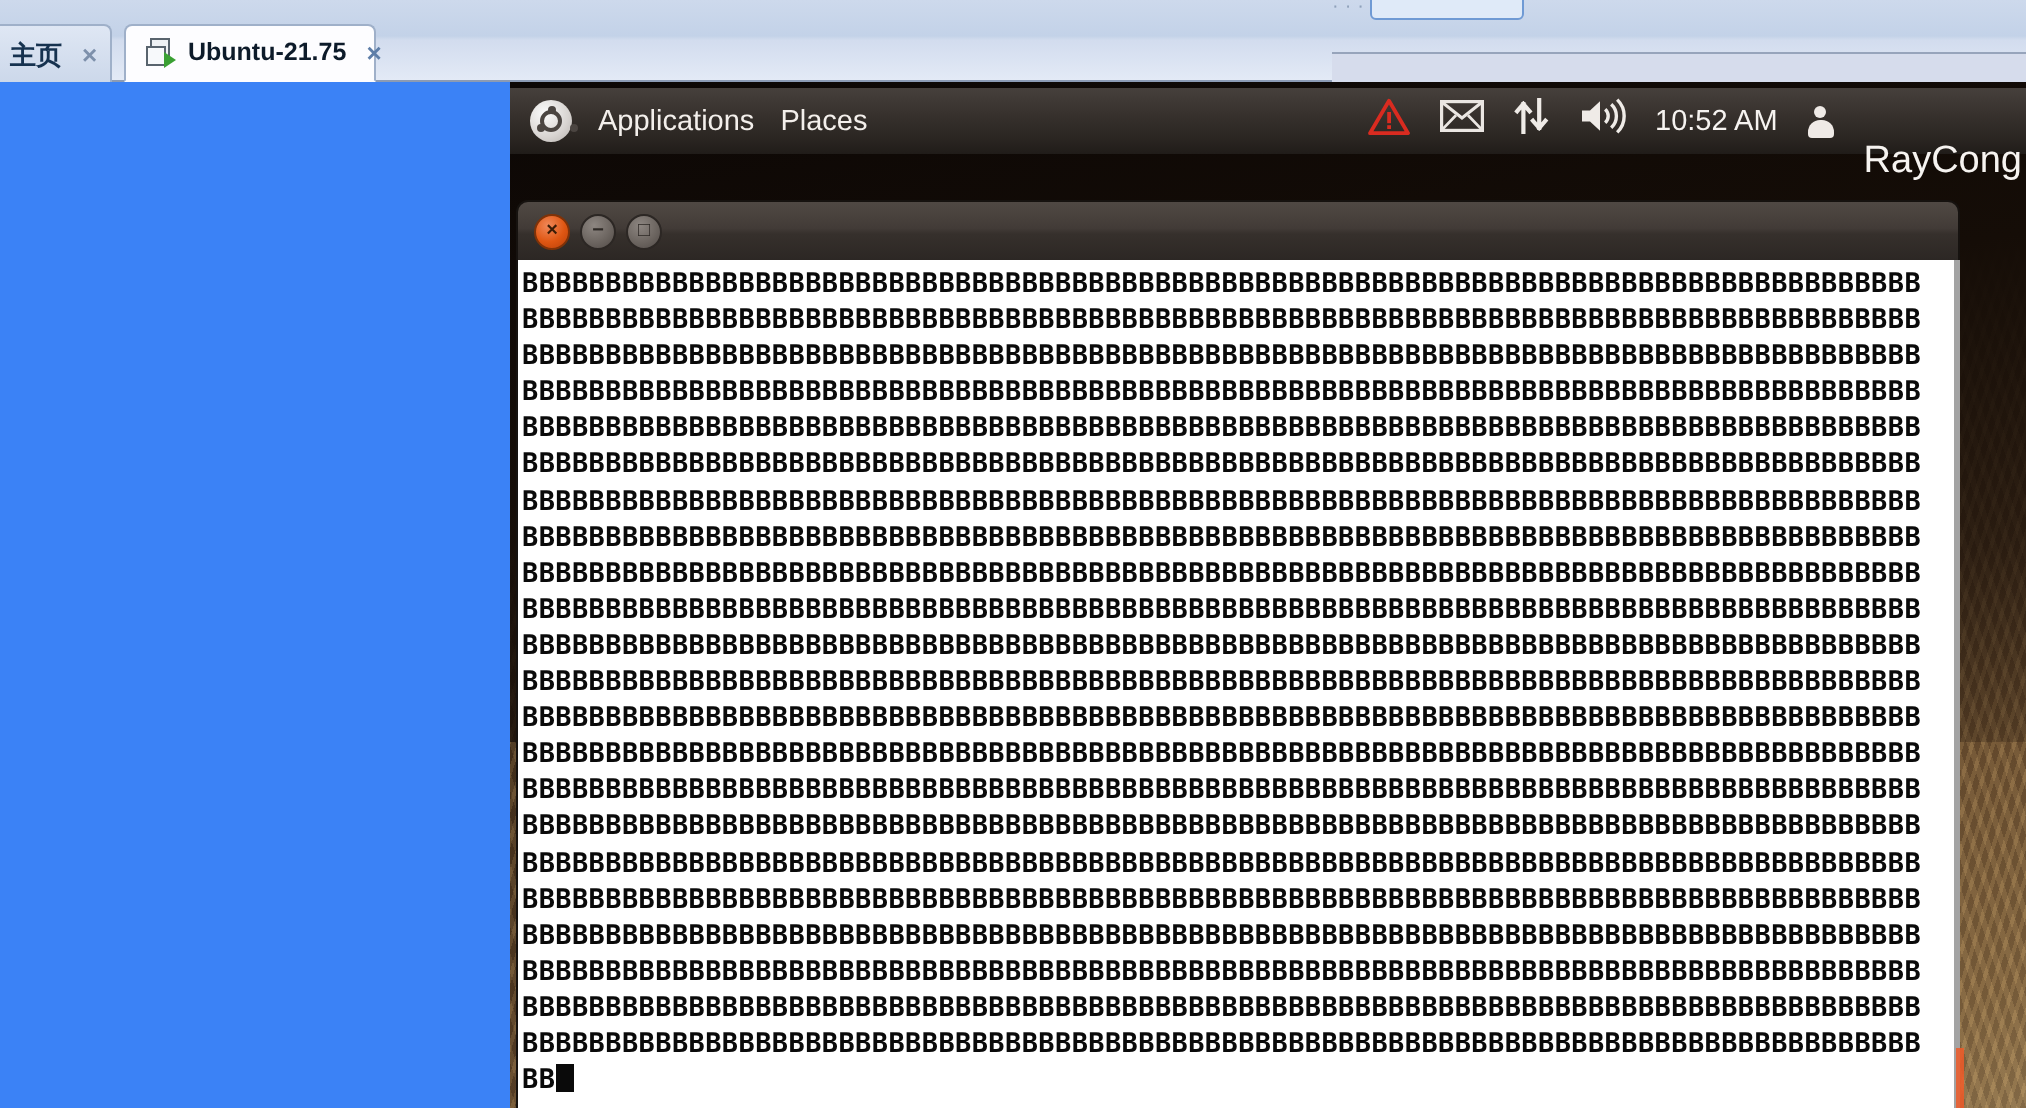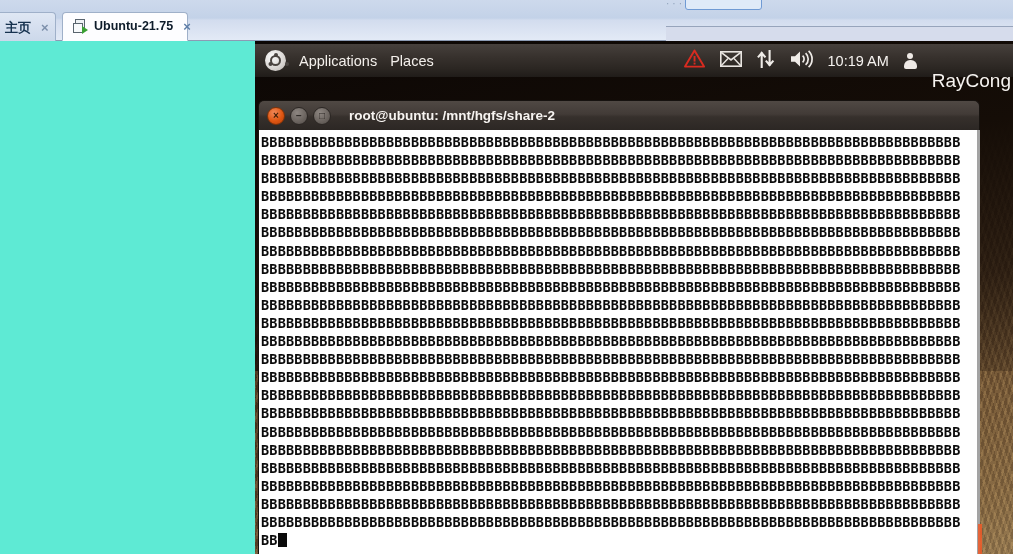--- a/index.html
+++ b/index.html
@@ -30,21 +30,21 @@
   .vm-icon .play{position:absolute;right:0px;bottom:0px;width:0;height:0;
       border-left:6px solid #3aa033;border-top:4px solid transparent;border-bottom:4px solid transparent;}
   .tabstrip-right{position:absolute;right:0;top:0;width:347px;height:41px;}
   .mini-field{position:absolute;left:19px;top:-6px;width:77px;height:16px;background:#dfeaf8;
       border:1.5px solid #6f9ad4;border-radius:3px;box-sizing:border-box;}
   .mini-dots{position:absolute;left:0px;top:-2px;font-size:10px;color:#8fa1ba;letter-spacing:3px;}
   .strip-low{position:absolute;left:0;top:26px;width:347px;height:15px;background:#d6dcec;
       border-top:1px solid #97a4bb;box-sizing:border-box;}
 
   
-  .vm-viewport{position:absolute;left:0;top:41px;width:1013px;height:513px;background:#5eead4;overflow:hidden;}
+  .vm-viewport{position:absolute;left:0;top:41px;width:1013px;height:513px;background:#3b82f6;overflow:hidden;}
   .desktop{position:absolute;left:255px;top:0;width:758px;height:513px;overflow:hidden;
       background:#1b1008;}
   .wallpaper{position:absolute;inset:0;
       background:
         repeating-linear-gradient(107deg, rgba(168,134,86,0.30) 0px, rgba(168,134,86,0.30) 2px, rgba(96,71,44,0.24) 2px, rgba(96,71,44,0.24) 5px),
         repeating-linear-gradient(72deg, rgba(205,172,118,0.16) 0px, rgba(205,172,118,0.16) 3px, rgba(58,41,25,0.18) 3px, rgba(58,41,25,0.18) 7px),
         linear-gradient(160deg,#120a05 0%,#241608 28%,#4a331c 58%,#6d5030 76%,#8a6c44 92%,#a08459 100%);}
   .wall-dark{position:absolute;left:0;top:0;width:760px;height:330px;
       background:linear-gradient(170deg,#0c0705 0%,#150d07 45%,rgba(25,15,9,0.72) 78%,rgba(30,19,11,0.25) 100%);}
 
@@ -167,39 +167,38 @@
 
           <span class="ico">
             <svg width="23" height="18" viewBox="0 0 23 18">
               <path d="M1 6.2 H5 L10 1.6 V16.4 L5 11.8 H1 Z" fill="#efebe7"></path>
               <path d="M12.6 5.6 A4.6 4.6 0 0 1 12.6 12.4" fill="none" stroke="#efebe7" stroke-width="1.7"></path>
               <path d="M15.6 3.1 A8 8 0 0 1 15.6 14.9" fill="none" stroke="#efebe7" stroke-width="1.7"></path>
               <path d="M18.6 0.8 A11.4 11.4 0 0 1 18.6 17.2" fill="none" stroke="#efebe7" stroke-width="1.7"></path>
             </svg>
           </span>
 
-          <span class="clock">10:19 AM</span>
+          <span class="clock">10:52 AM</span>
 
           <span class="user-ico"></span>
           <span class="user-name">RayCong</span>
         </span>
       </div>
 
       <div class="term">
         <div class="term-titlebar">
           <span class="wbtn close">
             <span class="gx">×</span>
           </span>
           <span class="wbtn min">
             <span class="gx">−</span>
           </span>
           <span class="wbtn max">
             <span class="gx">□</span>
           </span>
-          <span class="term-title">root@ubuntu: /mnt/hgfs/share-2</span>
         </div>
         <div class="term-body">
           <div class="term-text" id="term-out">BBBBBBBBBBBBBBBBBBBBBBBBBBBBBBBBBBBBBBBBBBBBBBBBBBBBBBBBBBBBBBBBBBBBBBBBBBBBBBBBBBBB
 BBBBBBBBBBBBBBBBBBBBBBBBBBBBBBBBBBBBBBBBBBBBBBBBBBBBBBBBBBBBBBBBBBBBBBBBBBBBBBBBBBBB
 BBBBBBBBBBBBBBBBBBBBBBBBBBBBBBBBBBBBBBBBBBBBBBBBBBBBBBBBBBBBBBBBBBBBBBBBBBBBBBBBBBBB
 BBBBBBBBBBBBBBBBBBBBBBBBBBBBBBBBBBBBBBBBBBBBBBBBBBBBBBBBBBBBBBBBBBBBBBBBBBBBBBBBBBBB
 BBBBBBBBBBBBBBBBBBBBBBBBBBBBBBBBBBBBBBBBBBBBBBBBBBBBBBBBBBBBBBBBBBBBBBBBBBBBBBBBBBBB
 BBBBBBBBBBBBBBBBBBBBBBBBBBBBBBBBBBBBBBBBBBBBBBBBBBBBBBBBBBBBBBBBBBBBBBBBBBBBBBBBBBBB
 BBBBBBBBBBBBBBBBBBBBBBBBBBBBBBBBBBBBBBBBBBBBBBBBBBBBBBBBBBBBBBBBBBBBBBBBBBBBBBBBBBBB
 BBBBBBBBBBBBBBBBBBBBBBBBBBBBBBBBBBBBBBBBBBBBBBBBBBBBBBBBBBBBBBBBBBBBBBBBBBBBBBBBBBBB

